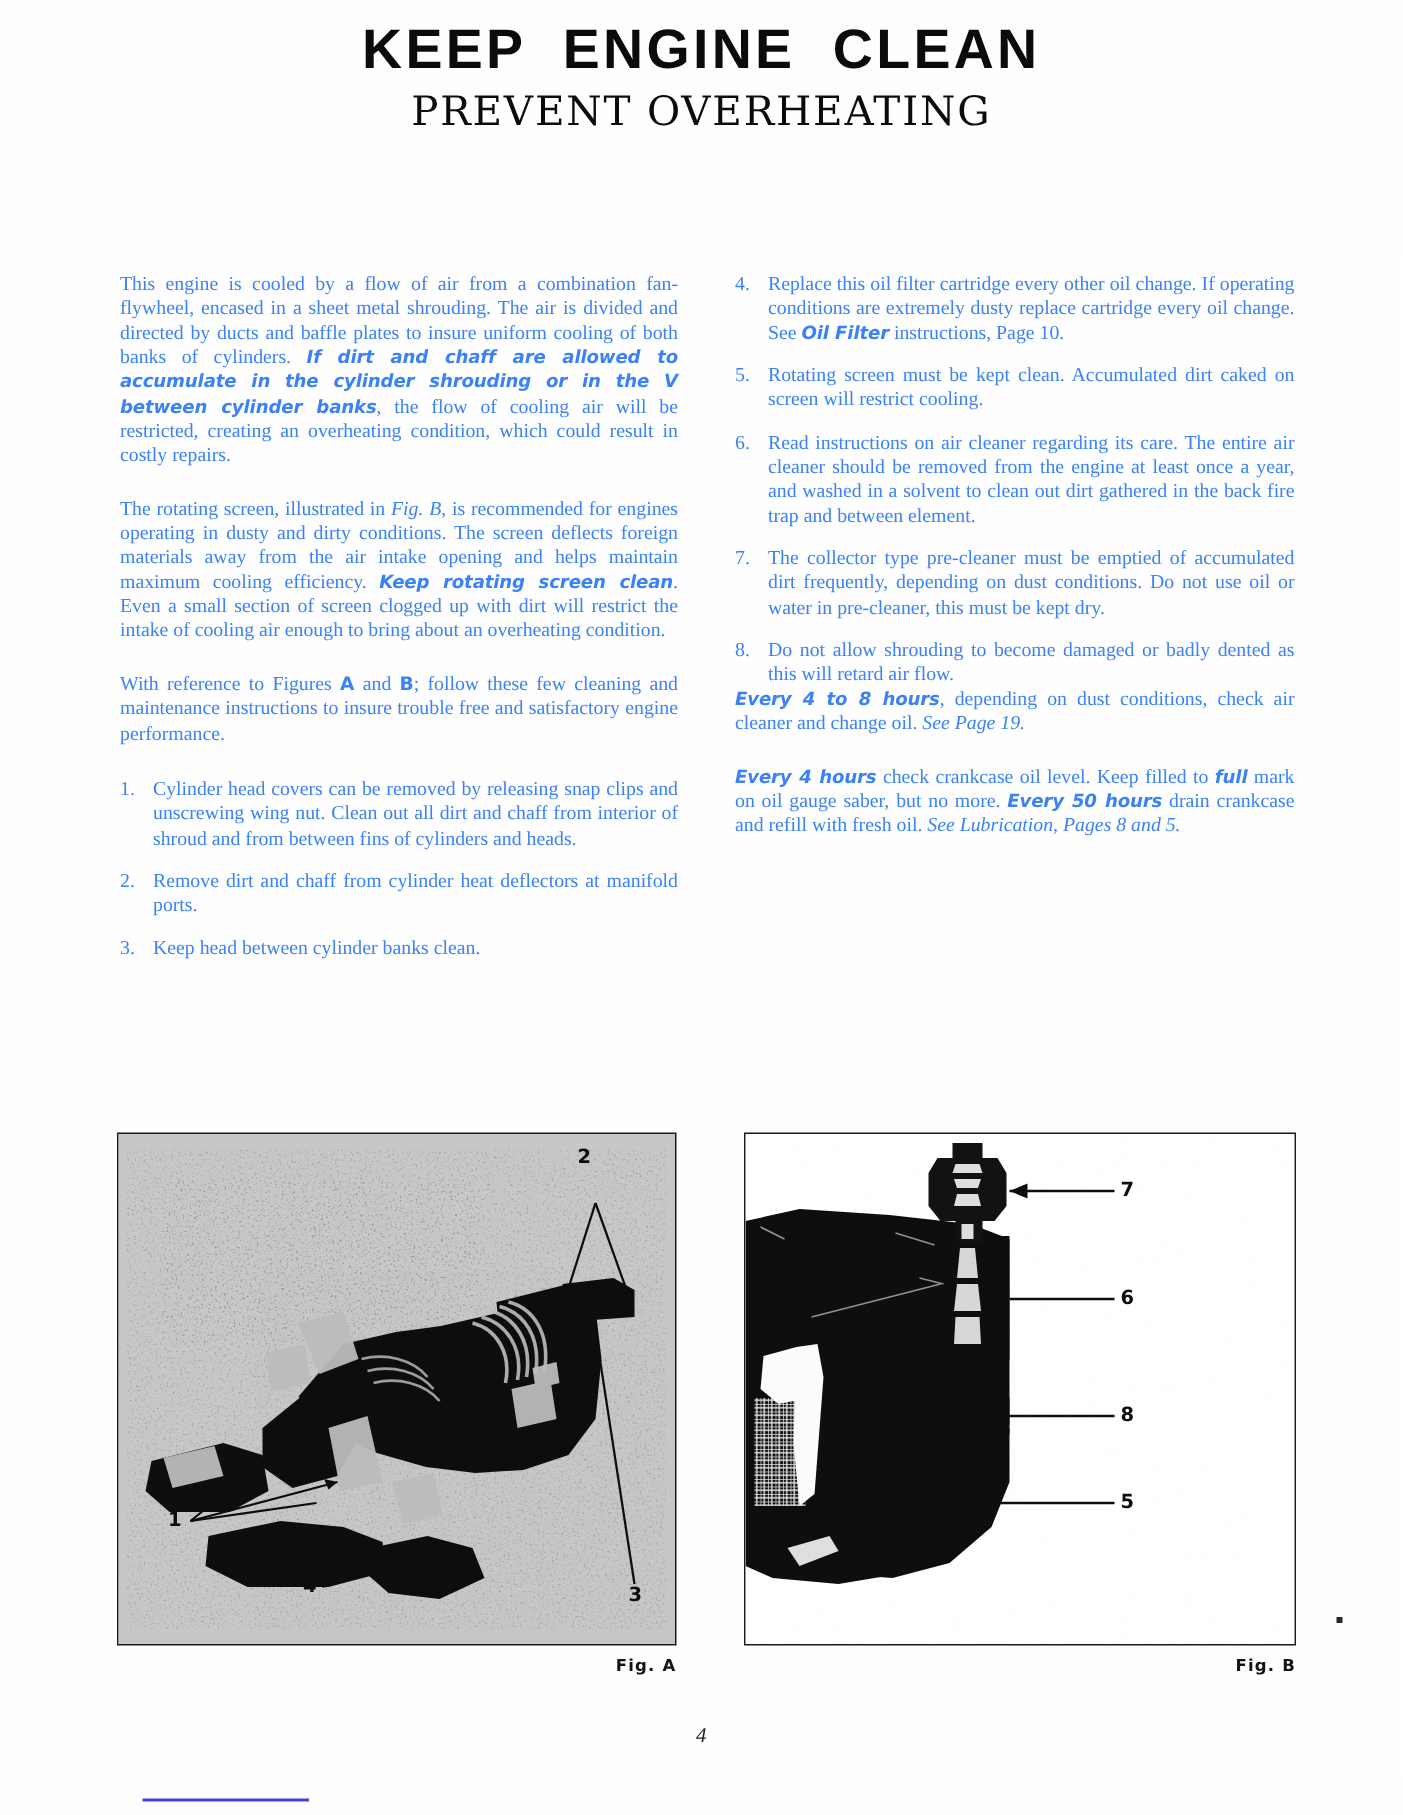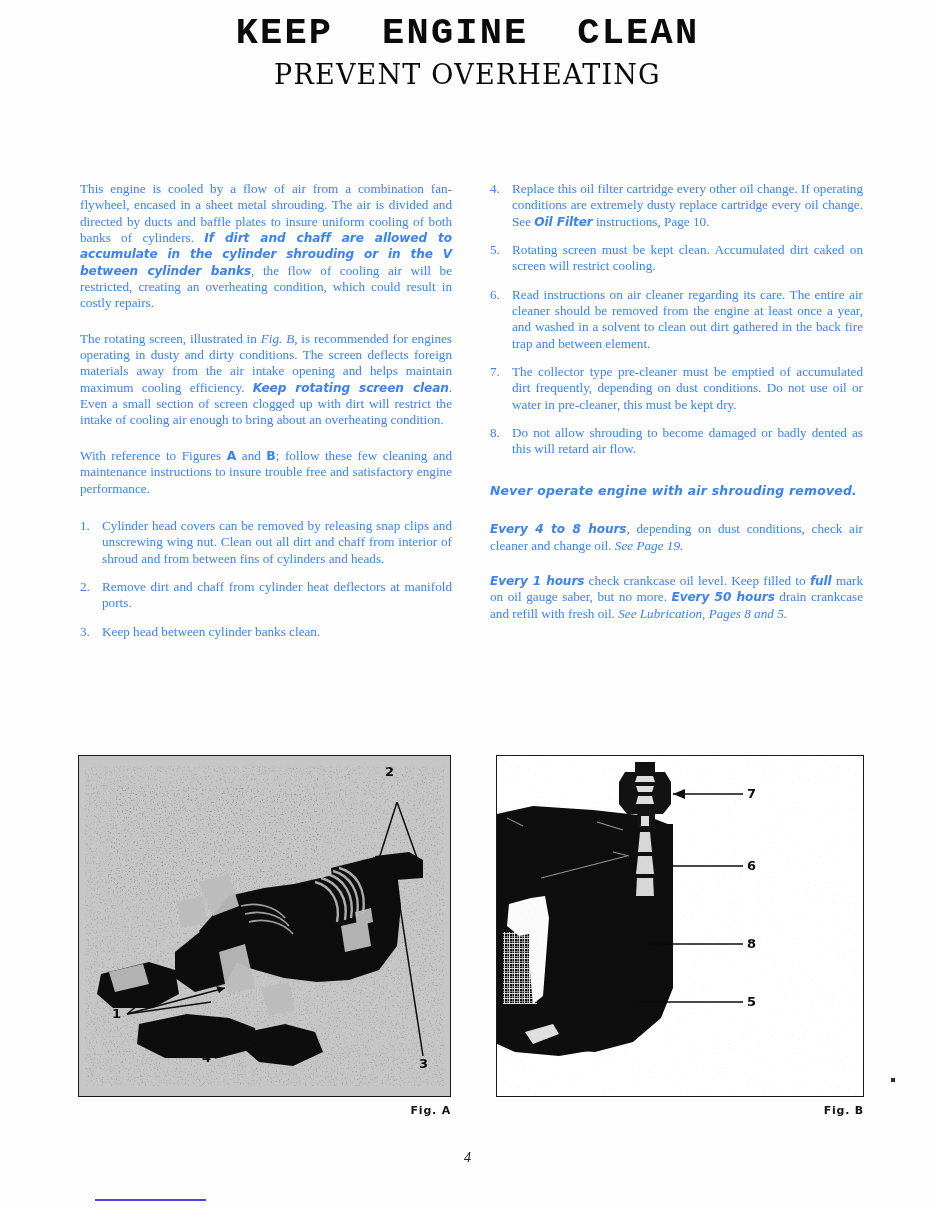--- a/index.html
+++ b/index.html
@@ -23,21 +23,21 @@
 
   
   .headings {
     position: absolute;
     top: 14px;
     left: 0;
     width: 935px;
     text-align: center;
   }
   .title-main {
-    font-family: Liberation Mono, monospace;
+    font-family: Liberation Sans, sans-serif;
     font-size: 37px;
     font-weight: 700;
     letter-spacing: 2.2px;
     line-height: 1.05;
     color: #0b0b0b;
     white-space: pre;
   }
   .title-sub {
     font-family: "DejaVu Serif", "Liberation Serif", serif;
     font-size: 27px;
@@ -231,25 +231,24 @@
       <li class="nitem">
         <span class="num">7.</span>
         <span>The collector type pre-cleaner must be emptied of accumulated dirt frequently, depending on dust conditions. Do not use oil or water in pre-cleaner, this must be kept dry.</span>
       </li>
       <li class="nitem">
         <span class="num">8.</span>
         <span>Do not allow shrouding to become damaged or badly dented as this will retard air flow.</span>
       </li>
     </ul>
 
-    <p class="emph-line" style="margin-top:25px;">Never  operate  engine  with  air  shrouding  removed.</p>
 
     <p class="para"><span class="bi">Every 4 to 8 hours</span><span>, depending on dust conditions, check air cleaner and change oil. </span><span class="si">See Page 19.</span></p>
 
-    <p class="para"><span class="bi">Every 1 hours</span><span> check crankcase oil level. Keep filled to </span><span class="bi">full</span><span> mark on oil gauge saber, but no more. </span><span class="bi">Every 50 hours</span><span> drain crankcase and refill with fresh oil. </span><span class="si">See Lubrication, Pages 8 and 5.</span></p>
+    <p class="para"><span class="bi">Every 4 hours</span><span> check crankcase oil level. Keep filled to </span><span class="bi">full</span><span> mark on oil gauge saber, but no more. </span><span class="bi">Every 50 hours</span><span> drain crankcase and refill with fresh oil. </span><span class="si">See Lubrication, Pages 8 and 5.</span></p>
   </div>
 
   <div class="fig" id="fig-a">
     <div class="fig-frame">
       <svg class="fig-art" viewBox="0 0 371 340" preserveAspectRatio="none">
         <defs>
           <filter id="grainA" x="0" y="0" width="100%" height="100%">
             <feTurbulence type="fractalNoise" baseFrequency="0.9" numOctaves="3" seed="7" result="n"></feTurbulence>
             <feColorMatrix in="n" type="matrix" values="0 0 0 0 0  0 0 0 0 0  0 0 0 0 0  1.1 0 0 0 -0.42" result="sp"></feColorMatrix>
             <feComposite in="sp" in2="SourceGraphic" operator="over"></feComposite>

